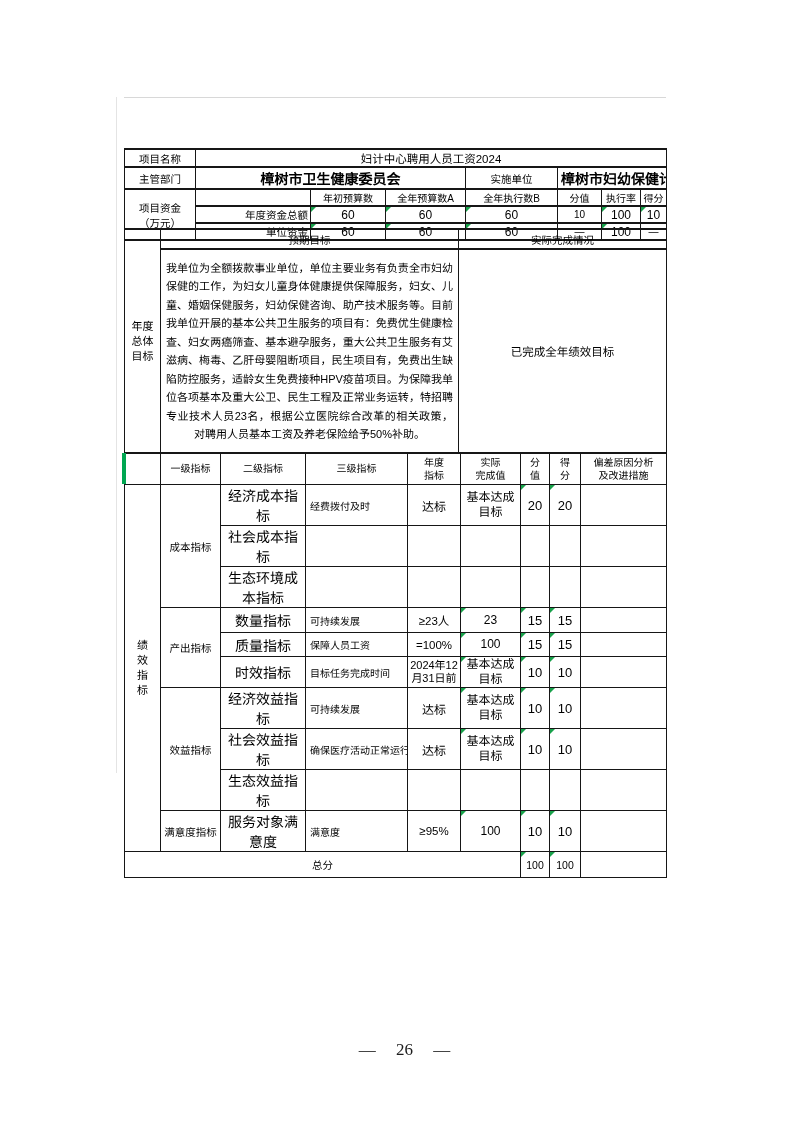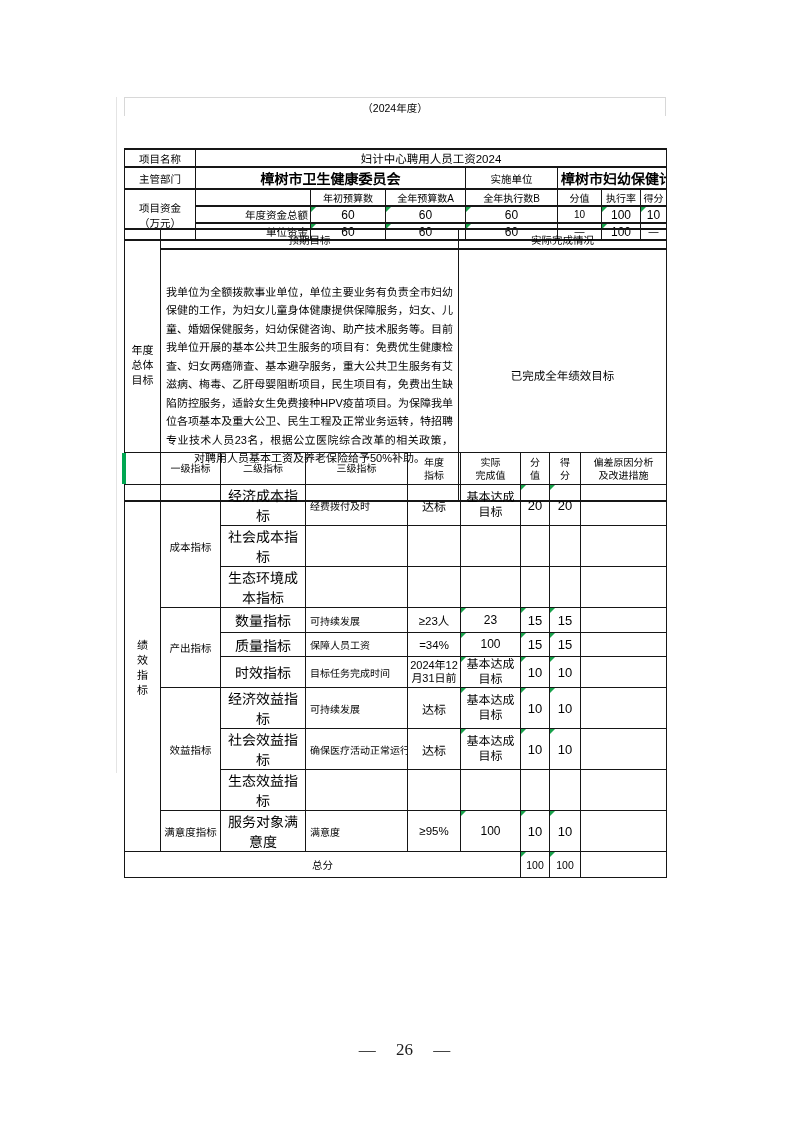--- a/index.html
+++ b/index.html
@@ -58,21 +58,20 @@
 
   .page-footer{position:absolute;left:8px;top:1040px;width:793px;text-align:center;
     font-family:"Liberation Serif","DejaVu Serif",serif;font-size:17px;word-spacing:16px;color:#1c1c1c;}
 </style>
 </head>
 <body>
 
 <div class="page-gridline-v"></div>
 
 <div class="title-band">
-  <div class="subtitle-row">（2024年度）</div>
 </div>
 
 <table id="info-table" style="top:148px;width:542px;">
   <colgroup>
     <col style="width:71px">
       <col style="width:115px">
       <col style="width:75px">
       <col style="width:80px">
     <col style="width:92px">
       <col style="width:44px">
@@ -127,21 +126,21 @@
       <col style="width:36px">
       <col style="width:298px">
       <col style="width:208px">
     </colgroup>
   <tbody>
       <tr style="height:20px">
     <td rowspan="2" class="vlabel2">年度总体目标</td>
     <th>预期目标</th>
     <th>实际完成情况</th>
   </tr>
-  <tr style="height:252px">
+  <tr style="height:204px">
     <td class="goal-paragraph">我单位为全额拨款事业单位，单位主要业务有负责全市妇幼保健的工作，为妇女儿童身体健康提供保障服务，妇女、儿童、婚姻保健服务，妇幼保健咨询、助产技术服务等。目前我单位开展的基本公共卫生服务的项目有：免费优生健康检查、妇女两癌筛查、基本避孕服务，重大公共卫生服务有艾滋病、梅毒、乙肝母婴阻断项目，民生项目有，免费出生缺陷防控服务，适龄女生免费接种HPV疫苗项目。为保障我单位各项基本及重大公卫、民生工程及正常业务运转，特招聘专业技术人员23名，根据公立医院综合改革的相关政策，对聘用人员基本工资及养老保险给予50%补助。</td>
     <td class="goal-actual">已完成全年绩效目标</td>
   </tr>
 </tbody>
   </table>
 
 <div class="green-marker"></div>
 
 <table id="ind-table" style="top:452px;width:542px;">
   <colgroup>
@@ -207,21 +206,21 @@
     <td class="l3cell">可持续发展</td>
     <td class="annual">≥23人</td>
     <td class="actual tri">23</td>
     <td class="score tri">15</td>
     <td class="score tri">15</td>
     <td></td>
   </tr>
   <tr style="height:24px">
     <td class="l2cell">质量指标</td>
     <td class="l3cell">保障人员工资</td>
-    <td class="annual">=34%</td>
+    <td class="annual">=100%</td>
     <td class="actual tri">100</td>
     <td class="score tri">15</td>
     <td class="score tri">15</td>
     <td></td>
   </tr>
   <tr style="height:29px">
     <td class="l2cell">时效指标</td>
     <td class="l3cell">目标任务完成时间</td>
     <td class="annual" style="font-size:11px;line-height:13px">2024年12
 月31日前</td>

